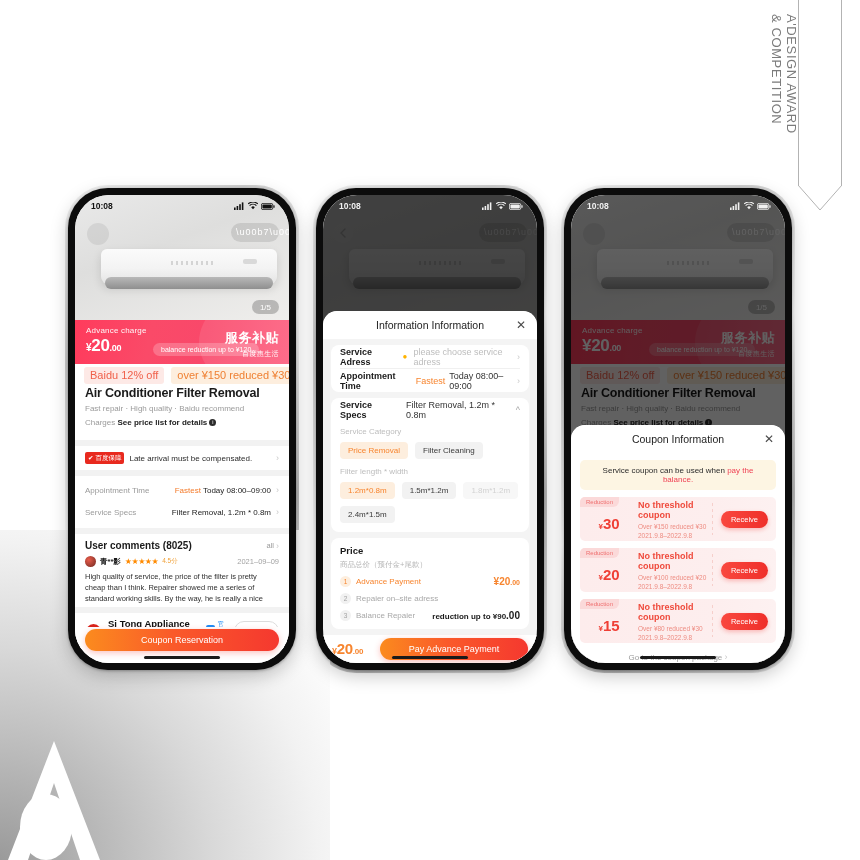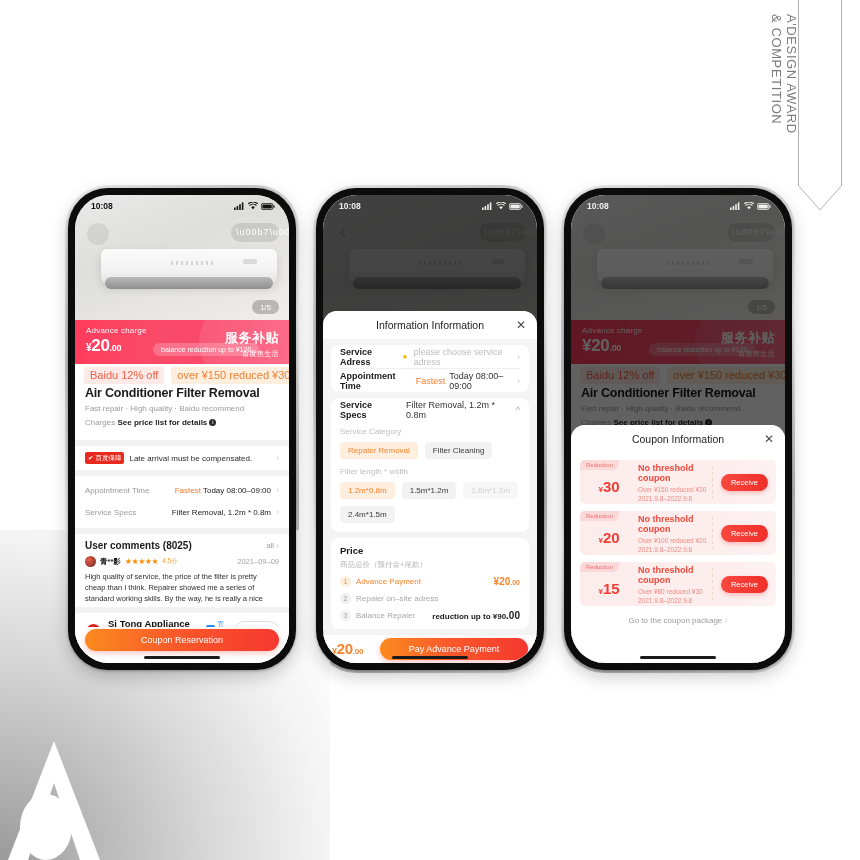--- a/index.html
+++ b/index.html
@@ -591,21 +591,21 @@
       </div>
 
       <div class="card" style="padding-bottom:7px;">
         <div class="srow">
           <span class="k">Service Specs</span>
           <span class="v dark">Filter Removal, 1.2m * 0.8m</span>
           <span class="caret">^</span>
         </div>
         <div class="sec-label">Service Category</div>
         <div class="opts">
-          <span class="opt sel">Repaier Removal</span>
+          <span class="opt sel">Price Removal</span>
           <span class="opt">Filter Cleaning</span>
         </div>
         <div class="sec-label">Filter length * width</div>
         <div class="opts">
           <span class="opt sel">1.2m*0.8m</span>
           <span class="opt">1.5m*1.2m</span>
           <span class="opt dis">1.8m*1.2m</span>
           <span class="opt">2.4m*1.5m</span>
         </div>
       </div>
@@ -715,20 +715,23 @@
         </svg>
       </span>
     </div>
 
     <div class="sheet" style="height: 238px; background:#fff;">
       <div class="sheet-head">
         <span class="sheet-title">Coupon Information</span>
         <span class="sheet-close">✕</span>
       </div>
 
+      <div class="notice">
+        <span>Service coupon can be used when </span><span class="pink">pay the balance.</span>
+      </div>
 
       <div class="coupon">
         <span class="tag">Reduction</span>
         <span class="camt"><span class="y">¥</span><span class="n">30</span></span>
         <span class="cmid">
           <span class="ctitle" style="display:block">No threshold coupon</span>
           <span class="cdesc" style="display:block">Over ¥150 reduced ¥30</span>
           <span class="cvalid" style="display:block">2021.9.8–2022.9.8</span>
         </span>
         <span class="cdash"></span>

